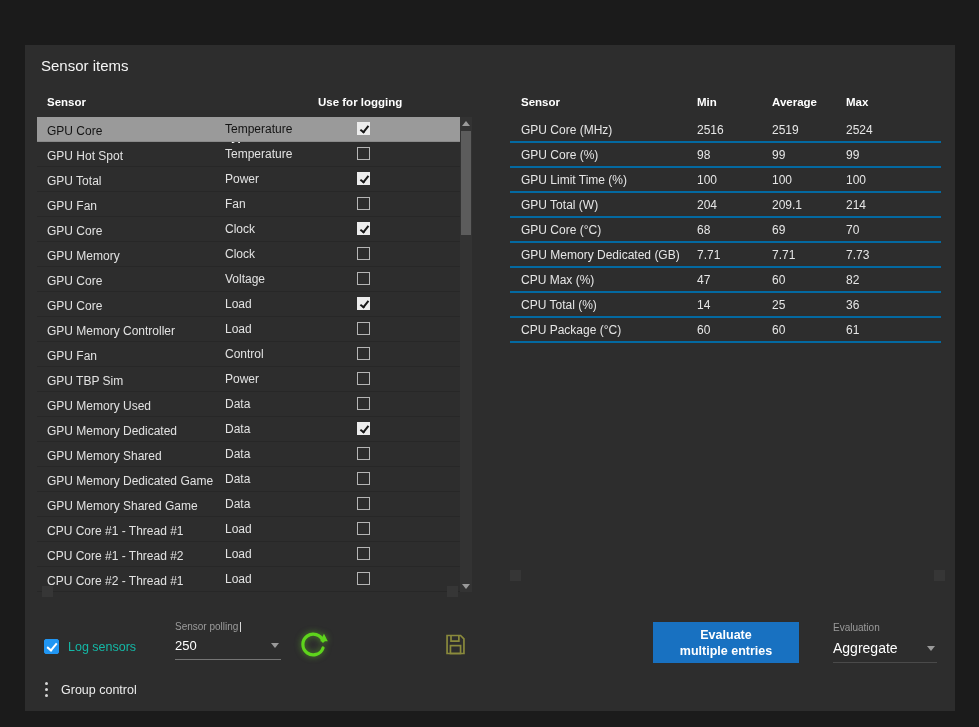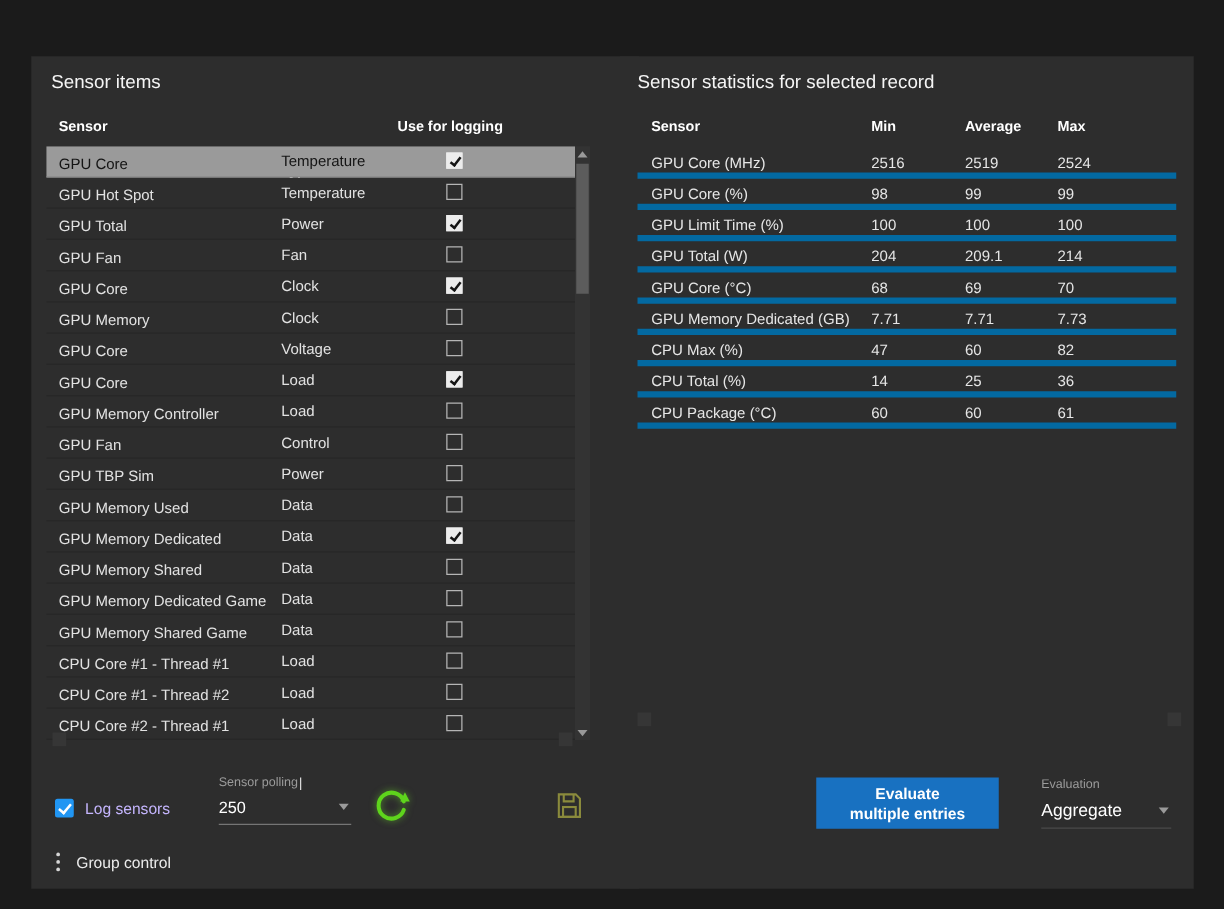--- a/index.html
+++ b/index.html
@@ -48,40 +48,40 @@
   .tri-down{width:0;height:0;border-left:4px solid transparent;border-right:4px solid transparent;border-top:5px solid #9a9a9a;}
   .sb-thumb{position:absolute;left:1px;top:14px;width:10px;height:104px;background:#5c5c5c;cursor:grab;}
 
   .faint-square{position:absolute;width:11px;height:11px;background:#363636;}
 
   
   .log-row{position:absolute;left:19px;top:594px;display:flex;align-items:center;}
   .bluecb{position:relative;width:15px;height:15px;border:1px solid var(--checkbox-blue);border-radius:2px;background:transparent;cursor:pointer;flex:none;}
   .bluecb.checked{background:var(--checkbox-blue);border-color:var(--checkbox-blue);}
   .bluecb.checked::after{content:"";position:absolute;left:4px;top:1px;width:4px;height:8px;border:solid #fff;border-width:0 2px 2px 0;transform:rotate(40deg);}
-  .log-label{font-size:12.5px;color:#c4b5fd;margin-left:9px;}
+  .log-label{font-size:12.5px;color:#14b8a6;margin-left:9px;}
 
   .polling{position:absolute;left:150px;top:576px;width:106px;cursor:pointer;}
   .small-label{font-size:10px;color:#9b9b9b;display:flex;align-items:center;}
   .text-cursor{display:inline-block;width:1px;height:10px;background:#d8d8d8;margin-left:2px;}
   .select-line{display:flex;justify-content:space-between;align-items:center;border-bottom:1px solid #757575;padding:4px 2px 6px 0;font-size:13px;color:#ffffff;margin-top:2px;}
   .caret{width:0;height:0;border-left:4px solid transparent;border-right:4px solid transparent;border-top:5px solid #9a9a9a;flex:none;}
 
   .icon-btn{position:absolute;background:none;border:none;cursor:pointer;padding:0;line-height:0;}
   .refresh-btn{left:274px;top:585px;width:29px;height:29px;color:var(--refresh-green);filter:drop-shadow(0 0 3px rgba(110,220,40,.55));}
   .save-btn{left:417px;top:586px;width:27px;height:27px;color:var(--save-yellow);}
 
   .group-control{position:absolute;left:20px;top:637px;display:flex;align-items:center;background:none;border:none;cursor:pointer;}
   .kebab{display:inline-flex;flex-direction:column;gap:3px;margin-right:13px;}
   .kebab i{width:3px;height:3px;border-radius:50%;background:#d6d6d6;}
   .group-label{font-size:12.5px;color:#ececec;}
 
   
   .stats-body{position:absolute;top:73px;left:14px;width:431px;}
-  .strow{position:relative;height:25px;border-bottom:5px solid #0369a1;font-size:12px;color:#e6e6e6;}
+  .strow{position:relative;height:25px;border-bottom:2px solid #0369a1;font-size:12px;color:#e6e6e6;}
   .strow span{position:absolute;top:5px;}
   .s-sensor{left:11px;} .s-min{left:187px;} .s-avg{left:262px;} .s-max{left:336px;}
 
   .evaluate-btn{position:absolute;left:157px;top:577px;width:146px;height:41px;background:var(--accent-blue);border:none;color:#ffffff;font-family:"Liberation Sans",sans-serif;font-size:12.5px;font-weight:700;line-height:16px;text-align:center;cursor:pointer;display:flex;flex-direction:column;align-items:center;justify-content:center;}
   .evaluation{position:absolute;left:337px;top:577px;width:104px;cursor:pointer;}
   .evaluation .select-line{border-bottom:1px solid #4a4a4a;font-size:14px;padding-top:5px;}
 </style>
 </head>
 <body>
 
@@ -240,21 +240,20 @@
     <span class="kebab">
         <i></i>
         <i></i>
         <i></i>
       </span>
     <span class="group-label">Group control</span>
   </button>
 </section>
 
 <section class="panel right">
-  <h2 class="panel-title">Sensor statistics for selected record</h2>
 
   <div class="hdr">
     <span class="rh-sensor">Sensor</span>
     <span class="rh-min">Min</span>
     <span class="rh-avg">Average</span>
     <span class="rh-max">Max</span>
   </div>
 
   <div class="stats-body">
       <div class="strow">

